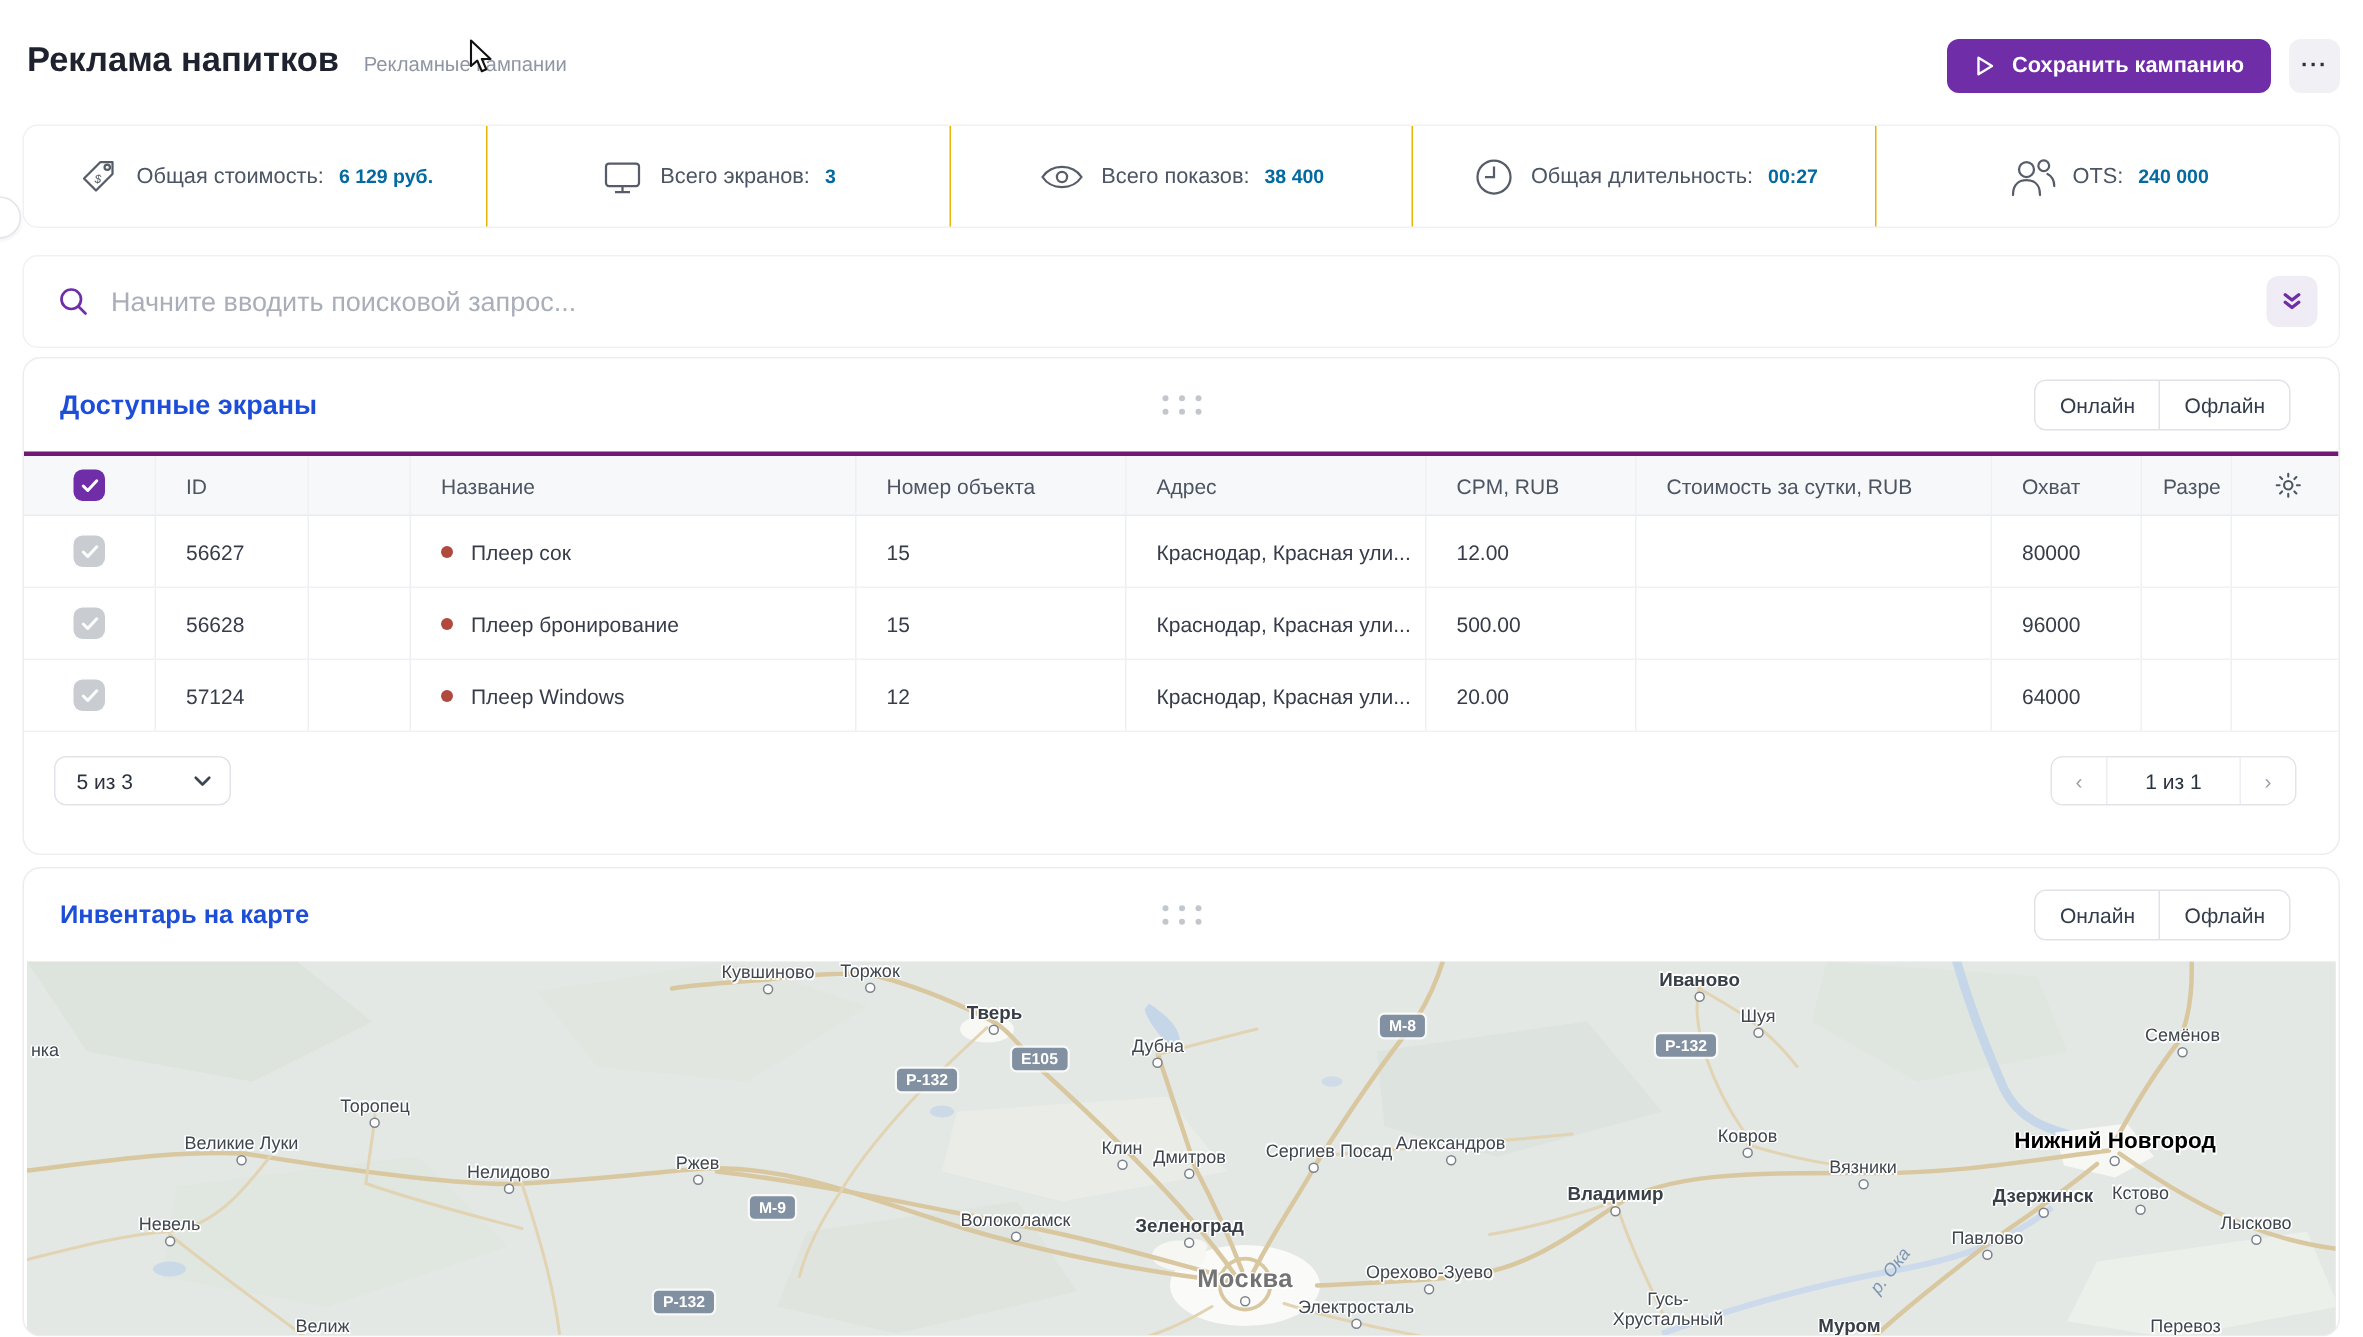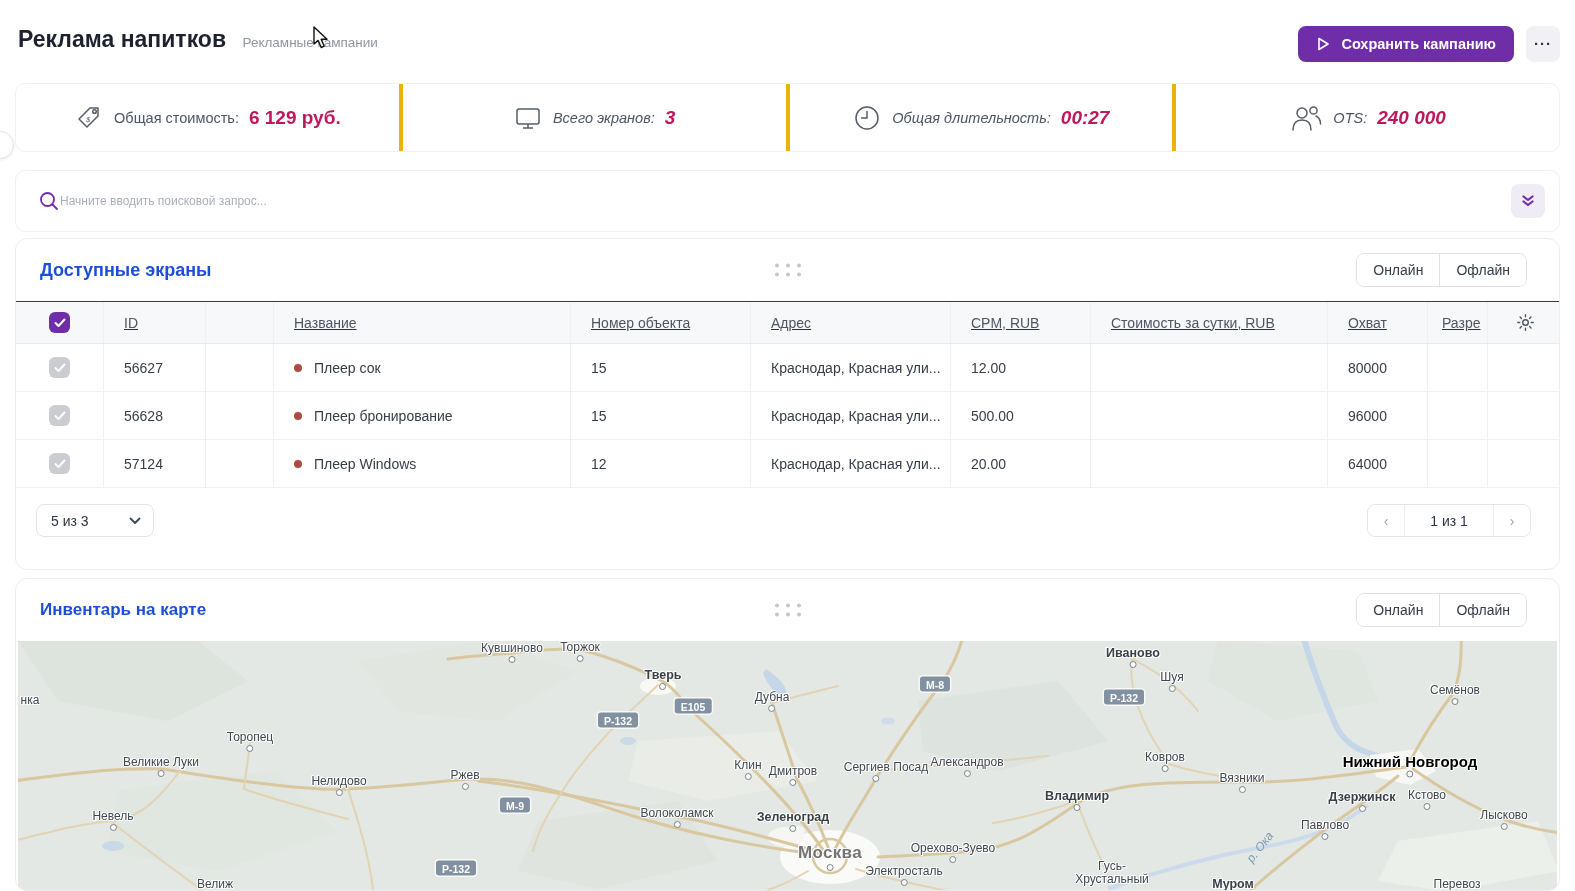--- a/index.html
+++ b/index.html
@@ -14,29 +14,29 @@
   .header-actions { position:absolute; right:0; top:0; display:flex; gap:12px; align-items:center; }
   .save-btn { height:36px; padding:0 18px; background:#6F2DA8; border:none; border-radius:8px; color:#fff;
               font-size:14.5px; font-weight:700; display:flex; align-items:center; gap:10px; cursor:pointer; font-family:inherit;}
   .more-btn { width:34px; height:36px; background:#f1f1f5; border:none; border-radius:8px; color:#2b313d;
               font-size:15px; font-weight:700; letter-spacing:1px; cursor:pointer; line-height:10px; }
 
   
   .stats-bar { position:absolute; left:15px; top:83px; width:1545px; height:69px; background:#fff;
                border:1px solid #f0f1f4; border-radius:10px; display:flex; }
   .stat-cell { flex:1; display:flex; align-items:center; justify-content:center; gap:10px; position:relative; }
-  .stat-cell + .stat-cell { border-left:4px solid #eab308;font-style:italic; }
+  .stat-cell + .stat-cell { border-left:1px solid #eab308; }
   .stat-icon { color:#565d68; display:flex; }
   .stat-label { font-size:14.5px; color:#4b5563; }
-  .stat-value { font-size:19px; font-weight:700; color:#be185d; }
+  .stat-value { font-size:13px; font-weight:700; color:#0369a1; }
 
   
   .search-card { position:absolute; left:15px; top:170px; width:1545px; height:62px; background:#fff;
                  border:1px solid #f0f1f4; border-radius:10px; display:flex; align-items:center; padding:0 14px 0 22px; }
-  .search-input { flex:1; border:none; outline:none; font-size:12px; color:#a16207; font-family:inherit; }
+  .search-input { flex:1; border:none; outline:none; font-size:18px; color:#a16207; margin-left:14px; font-family:inherit; }
   .search-input::placeholder { color:#a9aeb9; }
   .expand-btn { width:34px; height:34px; border:none; border-radius:8px; background:#efecf6; color:#6F2DA8;
                 display:flex; align-items:center; justify-content:center; cursor:pointer; }
 
   
   .panel { position:absolute; left:15px; width:1545px; background:#fff; border:1px solid #ededf1; border-radius:12px; overflow:hidden; }
   .screens-panel { top:238px; height:332px; }
   .map-panel { top:578px; height:313px; }
   .panel-header { position:relative; height:62px; display:flex; align-items:center; padding:0 24px; }
   .panel-title { font-size:18px; font-weight:700; color:#1d4ed8; }
@@ -44,21 +44,21 @@
                grid-template-columns:repeat(3,4px); grid-template-rows:repeat(2,4px); gap:5px 7px; cursor:grab; }
   .drag-dots i { width:4px; height:4px; border-radius:50%; background:#c2c6cd; }
   .segmented { position:absolute; right:32px; top:50%; transform:translateY(-50%); display:flex;
                border:1px solid #e0e2e8; border-radius:8px; overflow:hidden; background:#fff; }
   .segmented button { height:32px; padding:0 16px; min-width:72px; background:#fff; border:none; font-size:14px;
                       color:#333c4a; cursor:pointer; font-family:inherit; }
   .segmented button:first-child { border-right:1px solid #e0e2e8; }
 
   
   .grid-row { display:grid; grid-template-columns:88px 102px 68px 297px 180px 200px 140px 237px 100px 60px auto; }
-  .thead { height:43px; background:#f7f8fa; border-top:1px solid #701a75; border-bottom:1px solid #e9ebee;text-decoration:underline; }
+  .thead { height:43px; background:#f7f8fa; border-top:3px solid #701a75; border-bottom:1px solid #e9ebee; }
   .th, .td { display:flex; align-items:center; padding:0 20px; font-size:14px; color:#4d5563;
              border-right:1px solid #eef0f3; overflow:hidden; white-space:nowrap; }
   .th:last-child, .td:last-child { border-right:none; }
   .trow { height:48px; border-bottom:1px solid #f0f1f4; }
   .td { color:#363c49; }
   .cell-center { justify-content:center; }
   .checkbox { width:21px; height:21px; border-radius:6px; display:flex; align-items:center; justify-content:center; cursor:pointer; }
   .checkbox.purple { background:#6F2DA8; }
   .checkbox.gray { background:#c9ccd1; }
   .checkbox svg { display:block; }
@@ -130,20 +130,30 @@
     <div class="stat-cell">
       <span class="stat-icon">
         <svg width="30" height="30" viewBox="0 0 30 30" fill="none" stroke="#565d68" stroke-width="1.5">
             <rect x="4" y="6" width="22" height="15" rx="2"></rect>
             <line x1="15" y1="21" x2="15" y2="25"></line>
             <line x1="10" y1="25" x2="20" y2="25"></line>
           </svg>
       </span>
       <span class="stat-label">Всего экранов:</span>
       <span class="stat-value">3</span>
+    </div>
+    <div class="stat-cell">
+      <span class="stat-icon">
+        <svg width="32" height="24" viewBox="0 0 32 24" fill="none" stroke="#565d68" stroke-width="1.5">
+            <path d="M3 12 C9 3 23 3 29 12 C23 21 9 21 3 12 Z"></path>
+            <circle cx="16" cy="12" r="3.4"></circle>
+          </svg>
+      </span>
+      <span class="stat-label">Всего показов:</span>
+      <span class="stat-value">38 400</span>
     </div>
     <div class="stat-cell">
       <span class="stat-icon">
         <svg width="30" height="30" viewBox="0 0 30 30" fill="none" stroke="#565d68" stroke-width="1.5">
             <circle cx="15" cy="15" r="11"></circle>
             <path d="M15 8 V15 H9"></path>
           </svg>
       </span>
       <span class="stat-label">Общая длительность:</span>
       <span class="stat-value">00:27</span>

